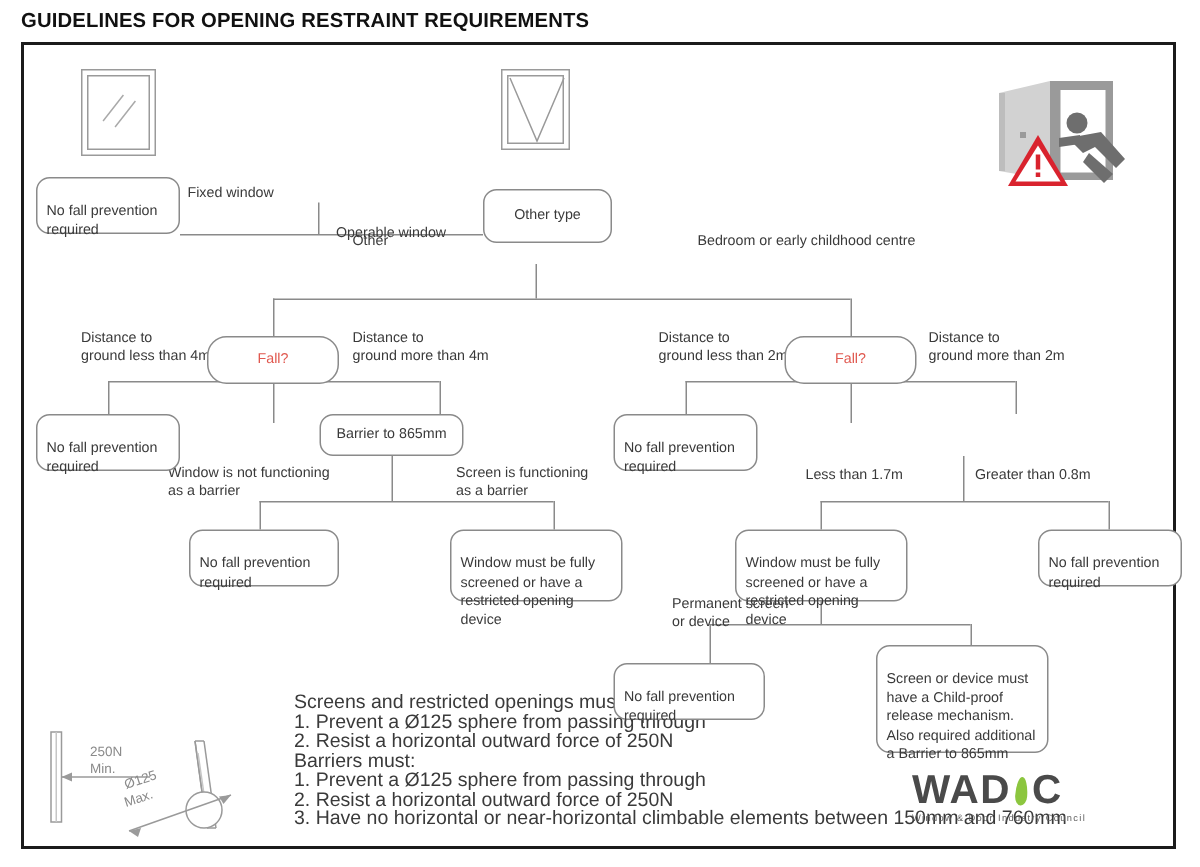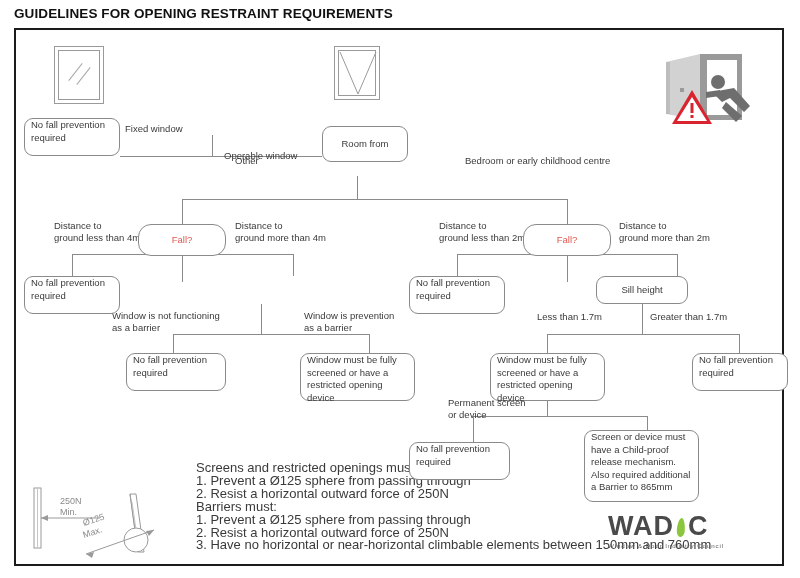--- a/index.html
+++ b/index.html
@@ -28,21 +28,21 @@
   
   .node{
     position:absolute;
     box-sizing:border-box;
     border:1px solid #8a8a8a;
     border-radius:9px;
     background:#ffffff;
     font-size:9.5px;
     line-height:12.6px;
     color:#3a3a3a;
-    padding:0 6px;
+    padding:16px 6px;
     z-index:4;
   }
   .node.center{
     display:flex;align-items:center;justify-content:center;
     text-align:center;padding:2px 6px;
   }
   .node.fall{ color:#e0584f;border-radius:13px; }
   .edge{
     position:absolute;
     background:#8a8a8a;
@@ -179,34 +179,34 @@
 
   <div class="edge v" style="left:531px;top:360px;height:26px;"></div>
   <div class="edge h" style="left:457px;top:386px;width:174px;"></div>
   <div class="edge v" style="left:457px;top:386px;height:26px;"></div>
   <div class="edge v" style="left:631px;top:386px;height:26px;"></div>
 
   <div class="node" style="left: 8px; top: 88px; width: 96px; height: 38px; white-space: pre-line;">No fall prevention
 required</div>
 
 
-  <div class="node center" style="left:306px;top:96px;width:86px;height:36px;">Room from</div>
+  <div class="node center" style="left:306px;top:96px;width:86px;height:36px;">Other type</div>
 
   <div class="node center fall" style="left:122px;top:194px;width:88px;height:32px;">Fall?</div>
 
   <div class="node center fall" style="left:507px;top:194px;width:88px;height:32px;">Fall?</div>
 
   <div class="node" style="left: 8px; top: 246px; width: 96px; height: 38px; white-space: pre-line;">No fall prevention
 required</div>
 
+  <div class="node center" style="left:197px;top:246px;width:96px;height:28px;">Barrier to 865mm</div>
 
   <div class="node" style="left: 393px; top: 246px; width: 96px; height: 38px; white-space: pre-line;">No fall prevention
 required</div>
 
-  <div class="node center" style="left:580px;top:246px;width:92px;height:28px;">Sill height</div>
 
   <div class="node" style="left: 110px; top: 323px; width: 100px; height: 38px; white-space: pre-line;">No fall prevention
 required</div>
 
   <div class="node" style="left: 284px; top: 323px; width: 115px; height: 48px; white-space: pre-line;">Window must be fully
 screened or have a
 restricted opening device</div>
 
   <div class="node" style="left: 474px; top: 323px; width: 115px; height: 48px; white-space: pre-line;">Window must be fully
 screened or have a
@@ -234,25 +234,25 @@
   <div class="elabel" style="left: 219px; top: 190px; white-space: pre-line;">Distance to
 ground more than 4m</div>
 
   <div class="elabel" style="left: 423px; top: 190px; white-space: pre-line;">Distance to
 ground less than 2m</div>
   <div class="elabel" style="left: 603px; top: 190px; white-space: pre-line;">Distance to
 ground more than 2m</div>
 
   <div class="elabel" style="left: 96px; top: 280px; white-space: pre-line;">Window is not functioning
 as a barrier</div>
-  <div class="elabel" style="left: 288px; top: 280px; white-space: pre-line;">Window is prevention
+  <div class="elabel" style="left: 288px; top: 280px; white-space: pre-line;">Screen is functioning
 as a barrier</div>
 
   <div class="elabel" style="left:521px;top:281px;">Less than 1.7m</div>
-  <div class="elabel" style="left:634px;top:281px;">Greater than 1.7m</div>
+  <div class="elabel" style="left:634px;top:281px;">Greater than 0.8m</div>
 
   <div class="elabel" style="left: 432px; top: 367px; white-space: pre-line;">Permanent screen
 or device</div>
 
 </div>
 
 <div id="notes" style="white-space: pre-line;">Screens and restricted openings must:
 1. Prevent a Ø125 sphere from passing through
 2. Resist a horizontal outward force of 250N
 Barriers must:

